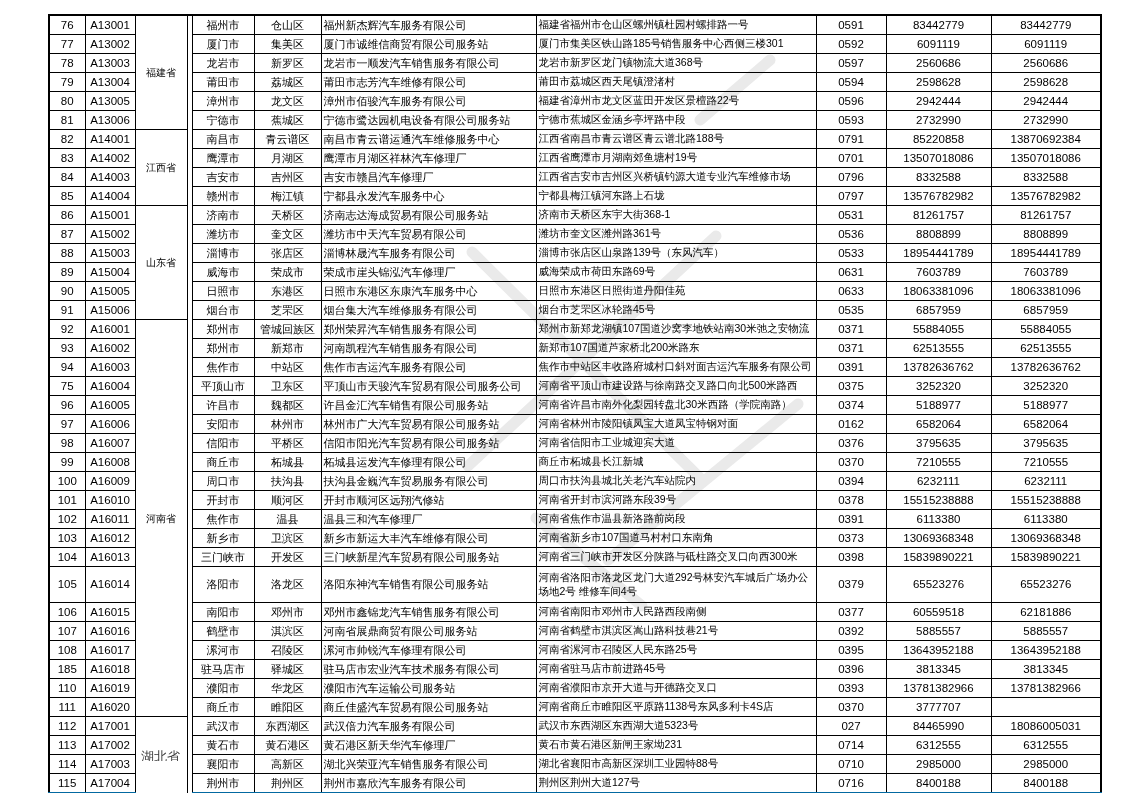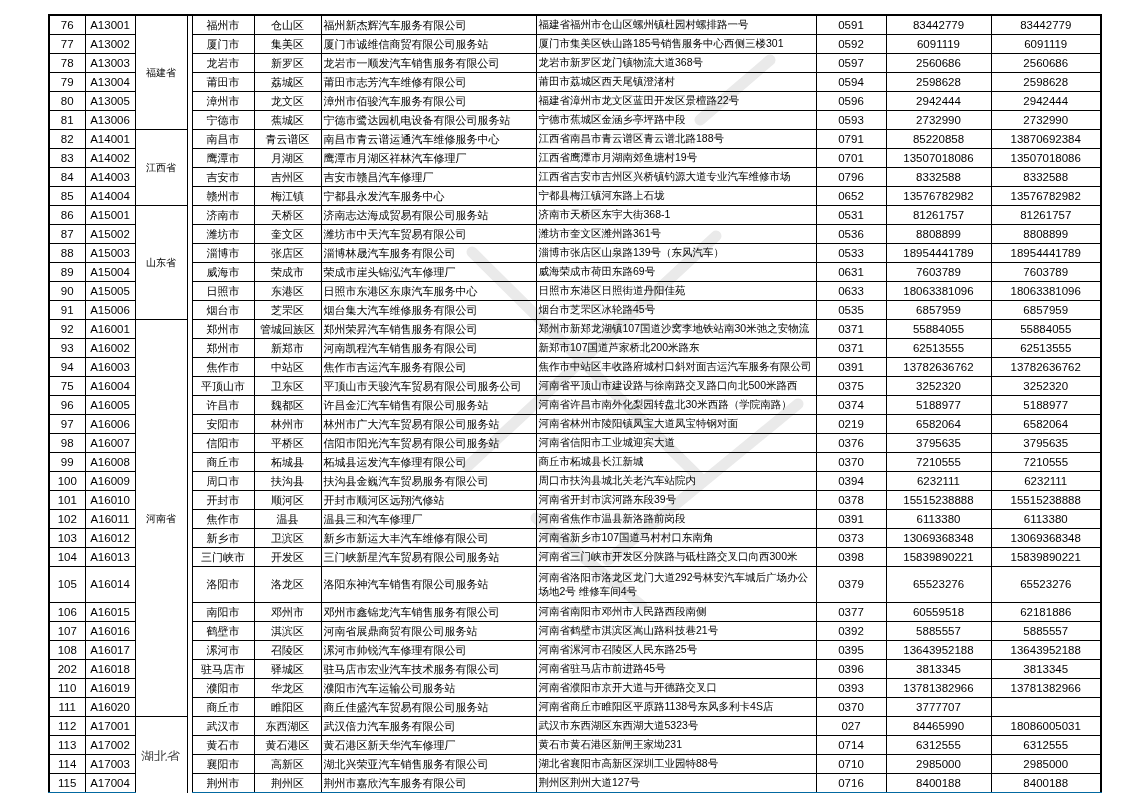--- a/index.html
+++ b/index.html
@@ -172,21 +172,21 @@
           <td class="c-p1">8332588</td>
           <td class="c-p2">8332588</td>
         </tr>
         <tr>
           <td class="c-num">85</td>
           <td class="c-code">A14004</td>
           <td class="c-city">赣州市</td>
           <td class="c-dist">梅江镇</td>
           <td class="c-company">宁都县永发汽车服务中心</td>
           <td class="c-addr">宁都县梅江镇河东路上石垅</td>
-          <td class="c-area">0652</td>
+          <td class="c-area">0797</td>
           <td class="c-p1">13576782982</td>
           <td class="c-p2">13576782982</td>
         </tr>
         <tr>
           <td class="c-num">86</td>
           <td class="c-code">A15001</td>
           <td class="c-prov" rowspan="6">山东省</td>
           <td class="c-city">济南市</td>
           <td class="c-dist">天桥区</td>
           <td class="c-company">济南志达海成贸易有限公司服务站</td>
@@ -306,21 +306,21 @@
           <td class="c-p1">5188977</td>
           <td class="c-p2">5188977</td>
         </tr>
         <tr>
           <td class="c-num">97</td>
           <td class="c-code">A16006</td>
           <td class="c-city">安阳市</td>
           <td class="c-dist">林州市</td>
           <td class="c-company">林州市广大汽车贸易有限公司服务站</td>
           <td class="c-addr">河南省林州市陵阳镇凤宝大道凤宝特钢对面</td>
-          <td class="c-area">0219</td>
+          <td class="c-area">0162</td>
           <td class="c-p1">6582064</td>
           <td class="c-p2">6582064</td>
         </tr>
         <tr>
           <td class="c-num">98</td>
           <td class="c-code">A16007</td>
           <td class="c-city">信阳市</td>
           <td class="c-dist">平桥区</td>
           <td class="c-company">信阳市阳光汽车贸易有限公司服务站</td>
           <td class="c-addr">河南省信阳市工业城迎宾大道</td>
@@ -432,21 +432,21 @@
           <td class="c-code">A16017</td>
           <td class="c-city">漯河市</td>
           <td class="c-dist">召陵区</td>
           <td class="c-company">漯河市帅锐汽车修理有限公司</td>
           <td class="c-addr">河南省漯河市召陵区人民东路25号</td>
           <td class="c-area">0395</td>
           <td class="c-p1">13643952188</td>
           <td class="c-p2">13643952188</td>
         </tr>
         <tr>
-          <td class="c-num">202</td>
+          <td class="c-num">185</td>
           <td class="c-code">A16018</td>
           <td class="c-city">驻马店市</td>
           <td class="c-dist">驿城区</td>
           <td class="c-company">驻马店市宏业汽车技术服务有限公司</td>
           <td class="c-addr">河南省驻马店市前进路45号</td>
           <td class="c-area">0396</td>
           <td class="c-p1">3813345</td>
           <td class="c-p2">3813345</td>
         </tr>
         <tr>

